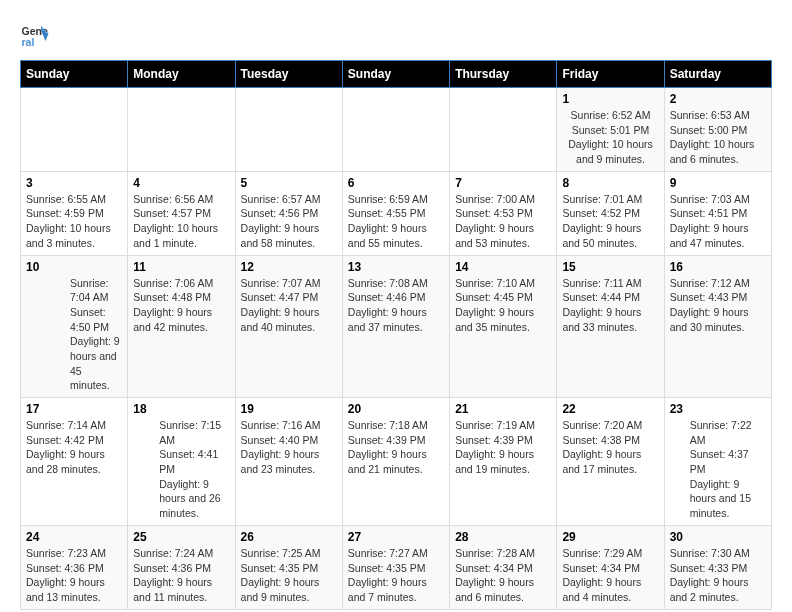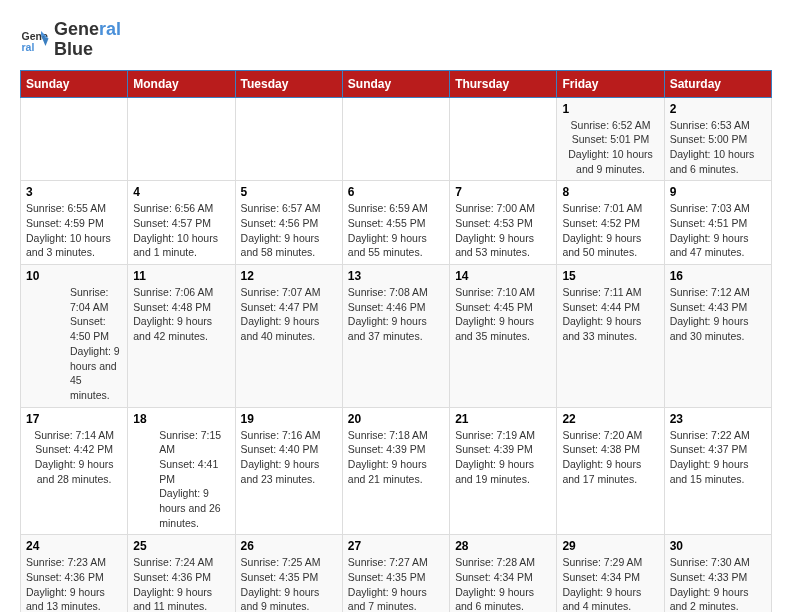--- a/index.html
+++ b/index.html
@@ -45,21 +45,21 @@
     .subtitle {
       font-size: 16px;
       color: #555;
     }
     table {
       width: 100%;
       border-collapse: collapse;
       font-size: 11px;
     }
     thead tr th {
-      background-color: #b91c1c;
+      background-color: #000000;
       color: #fff;
       text-align: left;
       padding: 6px 5px;
       font-size: 12px;
       border: 1px solid #3a7fc1;
     }
     tbody tr td {
       border: 1px solid #ddd;
       vertical-align: top;
       padding: 4px 5px;
@@ -89,23 +89,20 @@
 <body>
 
 <div class="header">
   <div class="logo">
     <svg class="logo-icon" viewBox="0 0 40 40">
       <text x="2" y="20" font-size="14" font-weight="bold" fill="#333">Gene</text>
       <text x="2" y="34" font-size="14" font-weight="bold" fill="#4a90d9">ral</text>
       <polygon points="28,8 38,18 28,14" fill="#4a90d9"></polygon>
       <polygon points="28,14 38,18 34,28" fill="#3a7fc1"></polygon>
     </svg>
-    <div class="logo-text">
-      Gene<span>ral</span><br>Blue
-    </div>
   </div>
   <div class="title-block">
     <div class="month-title"></div>
     <div class="subtitle"></div>
   </div>
 </div>
 
 <table>
   <thead>
     <tr>
@@ -222,21 +219,21 @@
         <td>
           <span class="day-number">16</span>
           <div class="day-info" style="white-space: pre-line;">Sunrise: 7:12 AM
 Sunset: 4:43 PM
 Daylight: 9 hours and 30 minutes.</div>
         </td>
       </tr>
       <tr>
         <td>
           <span class="day-number">17</span>
-          <div class="day-info" style="white-space: pre-line; text-align: center;">Sunrise: 7:14 AM
+          <div class="day-info" style="white-space: pre-line;">Sunrise: 7:14 AM
 Sunset: 4:42 PM
 Daylight: 9 hours and 28 minutes.</div>
         </td>
         <td>
           <span class="day-number">18</span>
           <div class="day-info" style="white-space: pre-line; margin-left: 26px;">Sunrise: 7:15 AM
 Sunset: 4:41 PM
 Daylight: 9 hours and 26 minutes.</div>
         </td>
         <td>
@@ -258,21 +255,21 @@
 Daylight: 9 hours and 19 minutes.</div>
         </td>
         <td>
           <span class="day-number">22</span>
           <div class="day-info" style="white-space: pre-line;">Sunrise: 7:20 AM
 Sunset: 4:38 PM
 Daylight: 9 hours and 17 minutes.</div>
         </td>
         <td>
           <span class="day-number">23</span>
-          <div class="day-info" style="white-space: pre-line;">Sunrise: 7:22 AM
+          <div class="day-info" style="white-space: pre-line; margin-left: 20px;">Sunrise: 7:22 AM
 Sunset: 4:37 PM
 Daylight: 9 hours and 15 minutes.</div>
         </td>
       </tr>
       <tr>
         <td>
           <span class="day-number">24</span>
           <div class="day-info" style="white-space: pre-line;">Sunrise: 7:23 AM
 Sunset: 4:36 PM
 Daylight: 9 hours and 13 minutes.</div>

